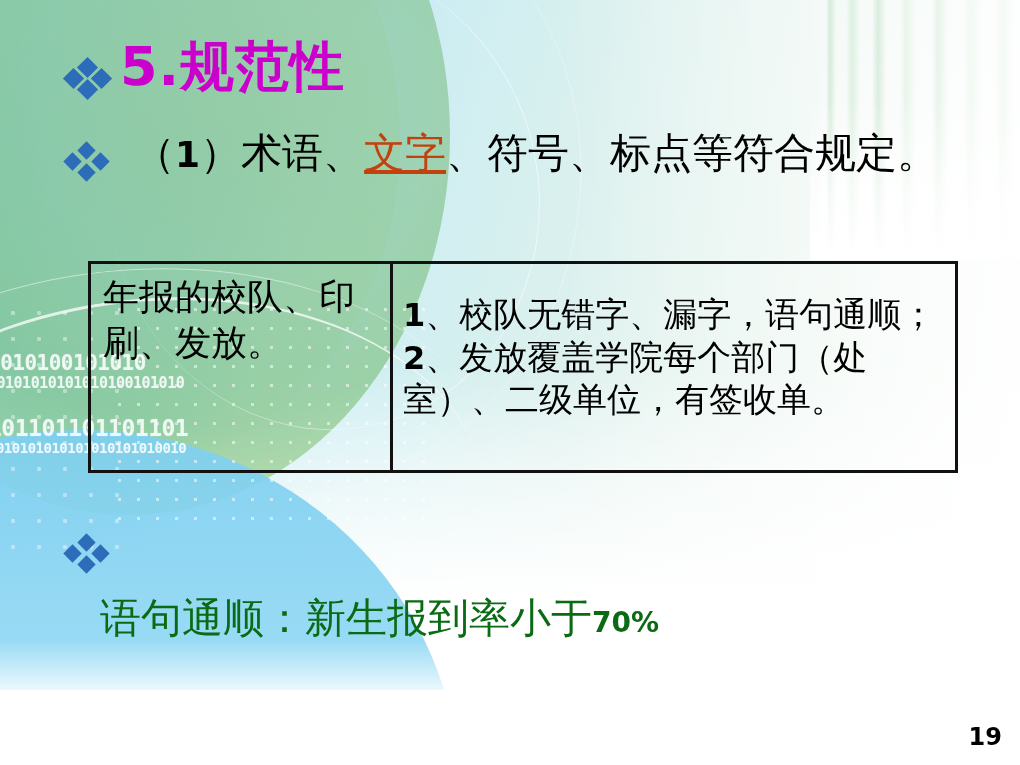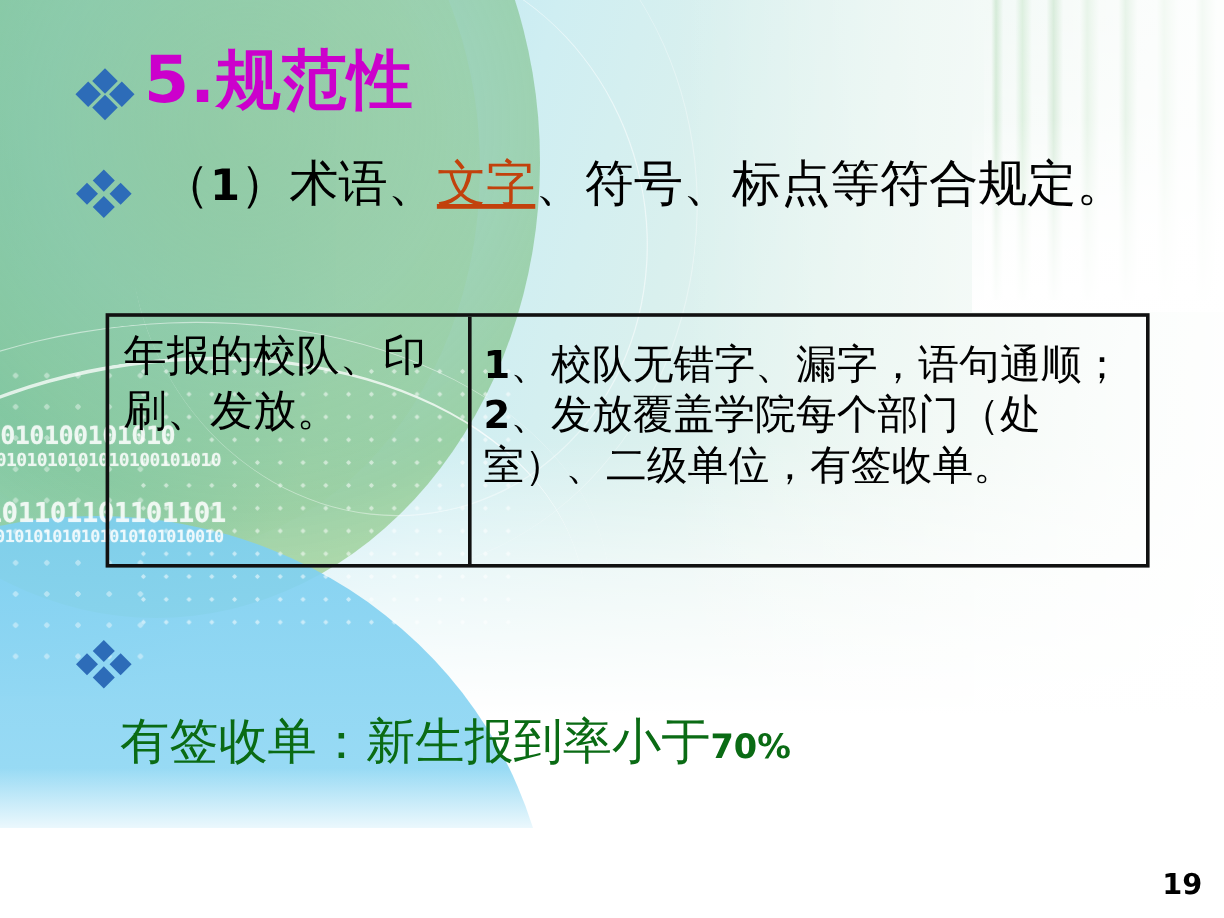--- a/index.html
+++ b/index.html
@@ -230,20 +230,21 @@
   .tbl .col-l{
     width:302px;
     box-sizing:border-box;
     border-right:3px solid #111111;
     padding:10px 8px 0 12px;
   }
   .tbl .col-r{
     flex:1;
     box-sizing:border-box;
     padding:19px 6px 0 10px;
+    margin-top:10px;
   }
   .cell-text{
     font-family:"DejaVu Serif","Liberation Serif",serif;
     font-size:36px;
     line-height:1.28;
     color:#000000;
   }
   .cell-text.r{font-size:34px;line-height:1.24;}
   .cell-text.r b{font-family:"DejaVu Sans","Liberation Sans",sans-serif;font-weight:bold;font-size:32px;}
 
@@ -342,18 +343,18 @@
 
     <div class="p2-row line">
       <span class="bullet-icon small">
         <i class="d1"></i>
           <i class="d2"></i>
           <i class="d3"></i>
           <i class="d4"></i>
       </span>
     </div>
 
-    <div class="green-line"><span>有签收单：新生报到率小于</span><b>70%</b></div>
+    <div class="green-line"><span>语句通顺：新生报到率小于</span><b>70%</b></div>
 
     <div class="page-num">19</div>
 
   </div>
 </div>
 
 </body></html>

